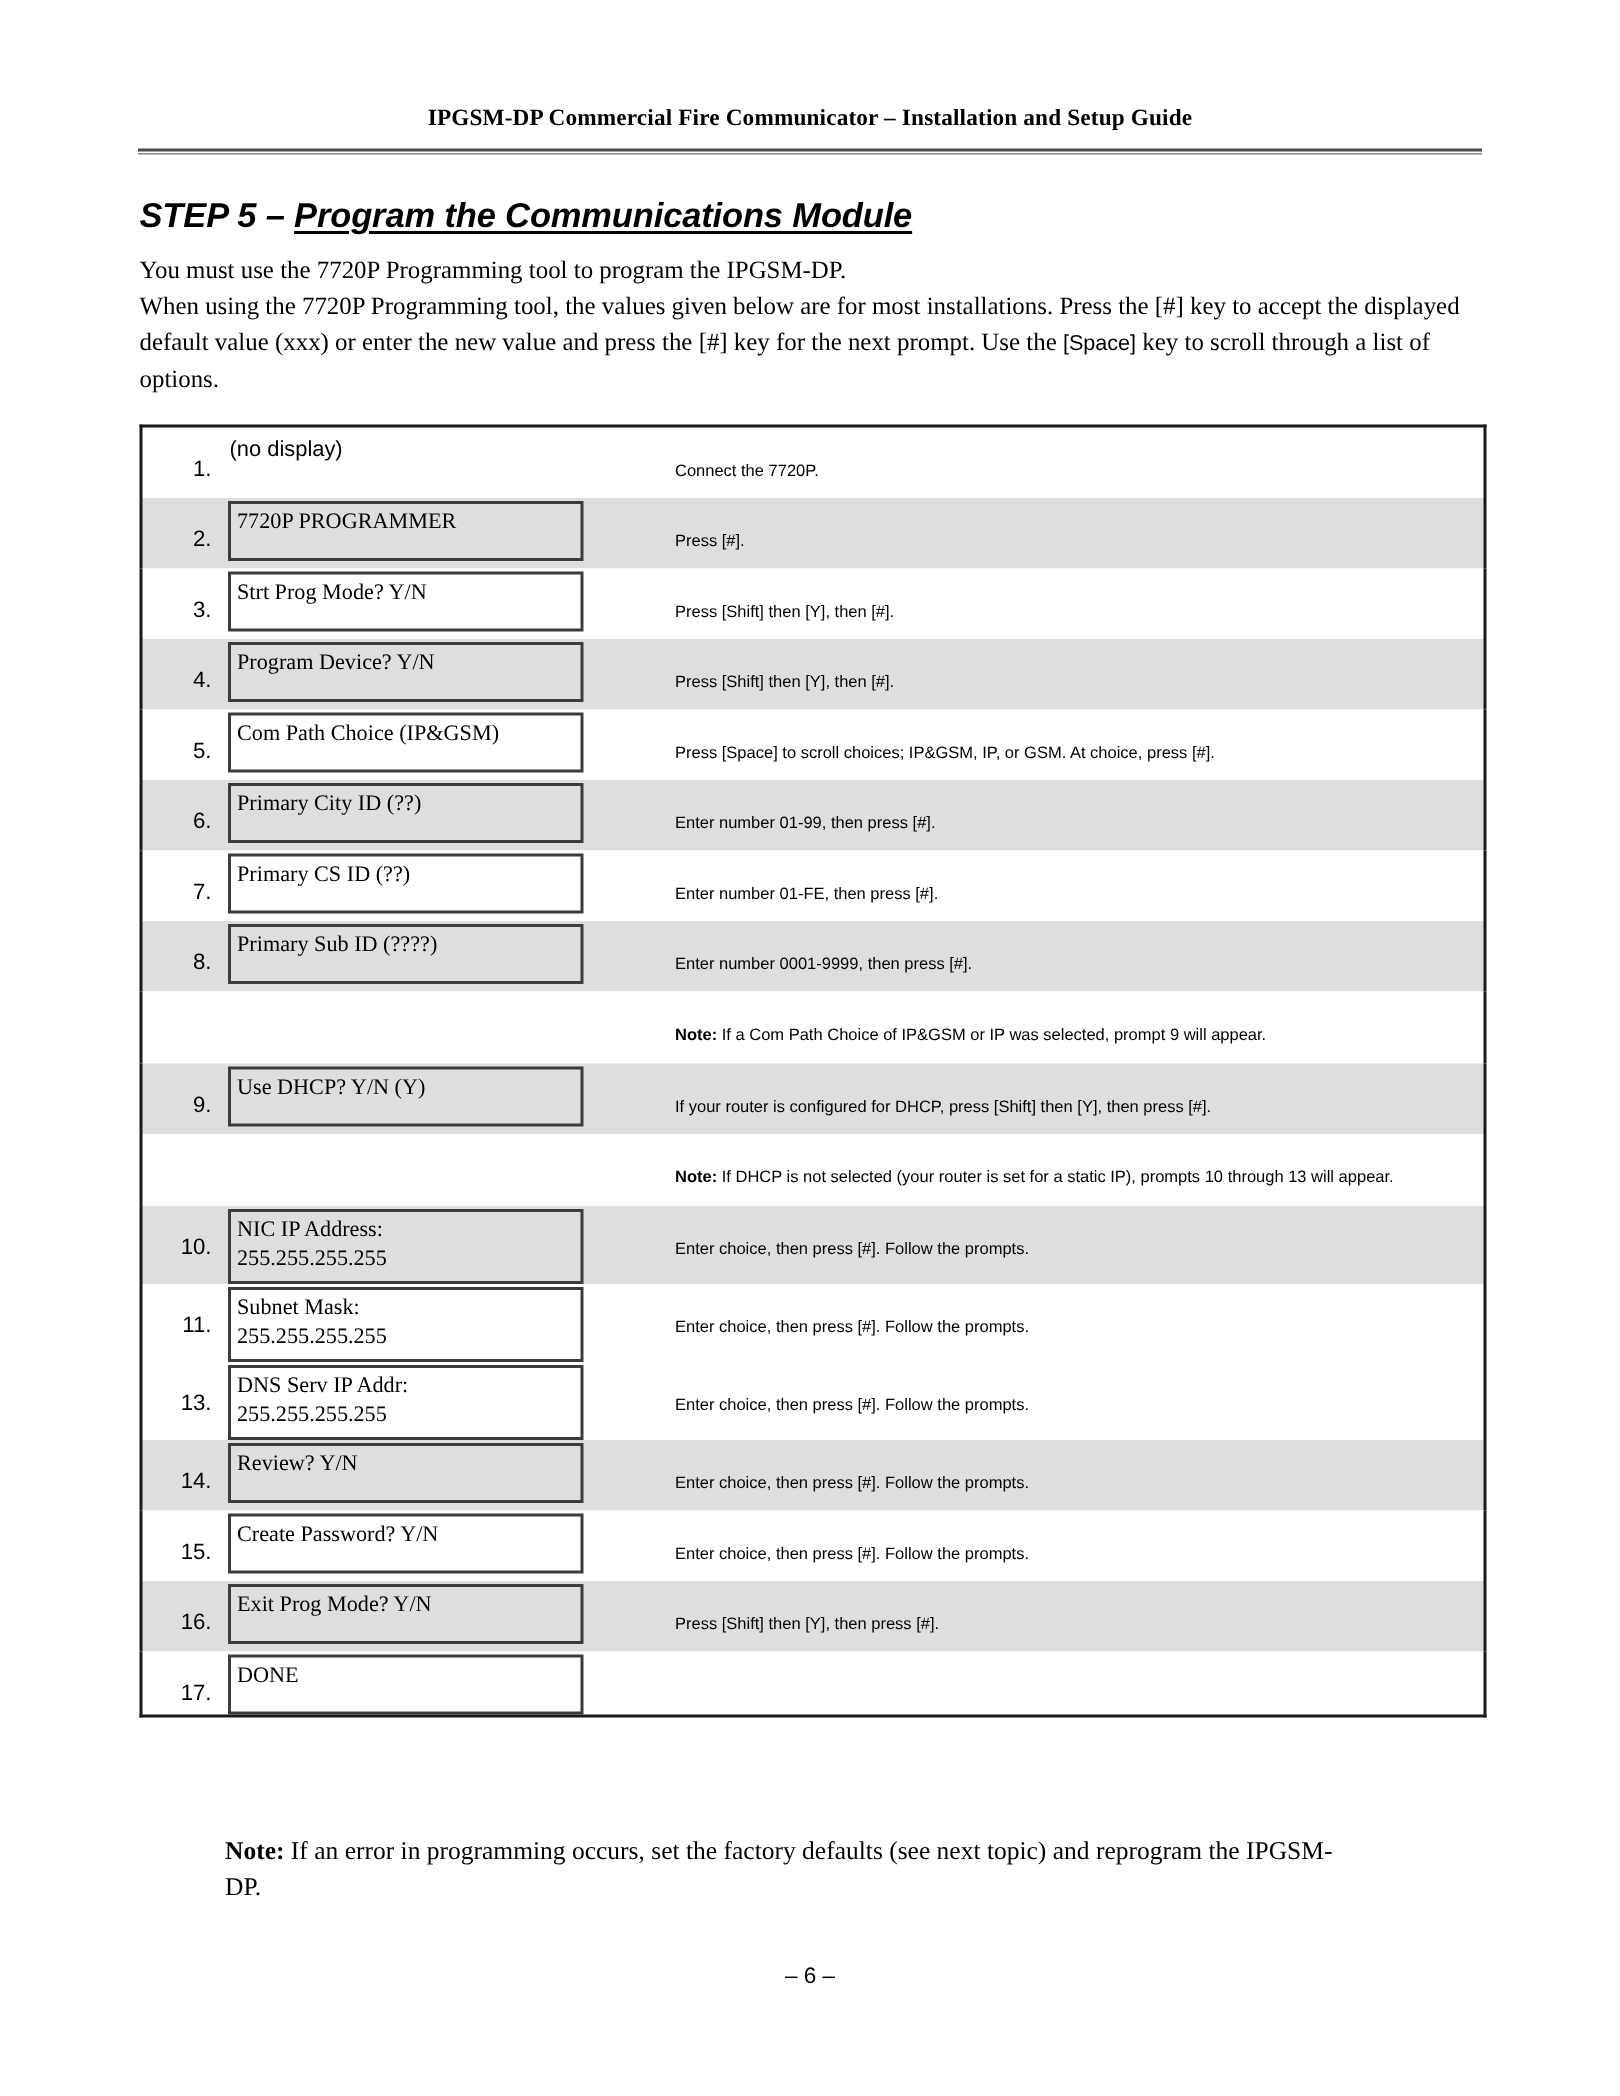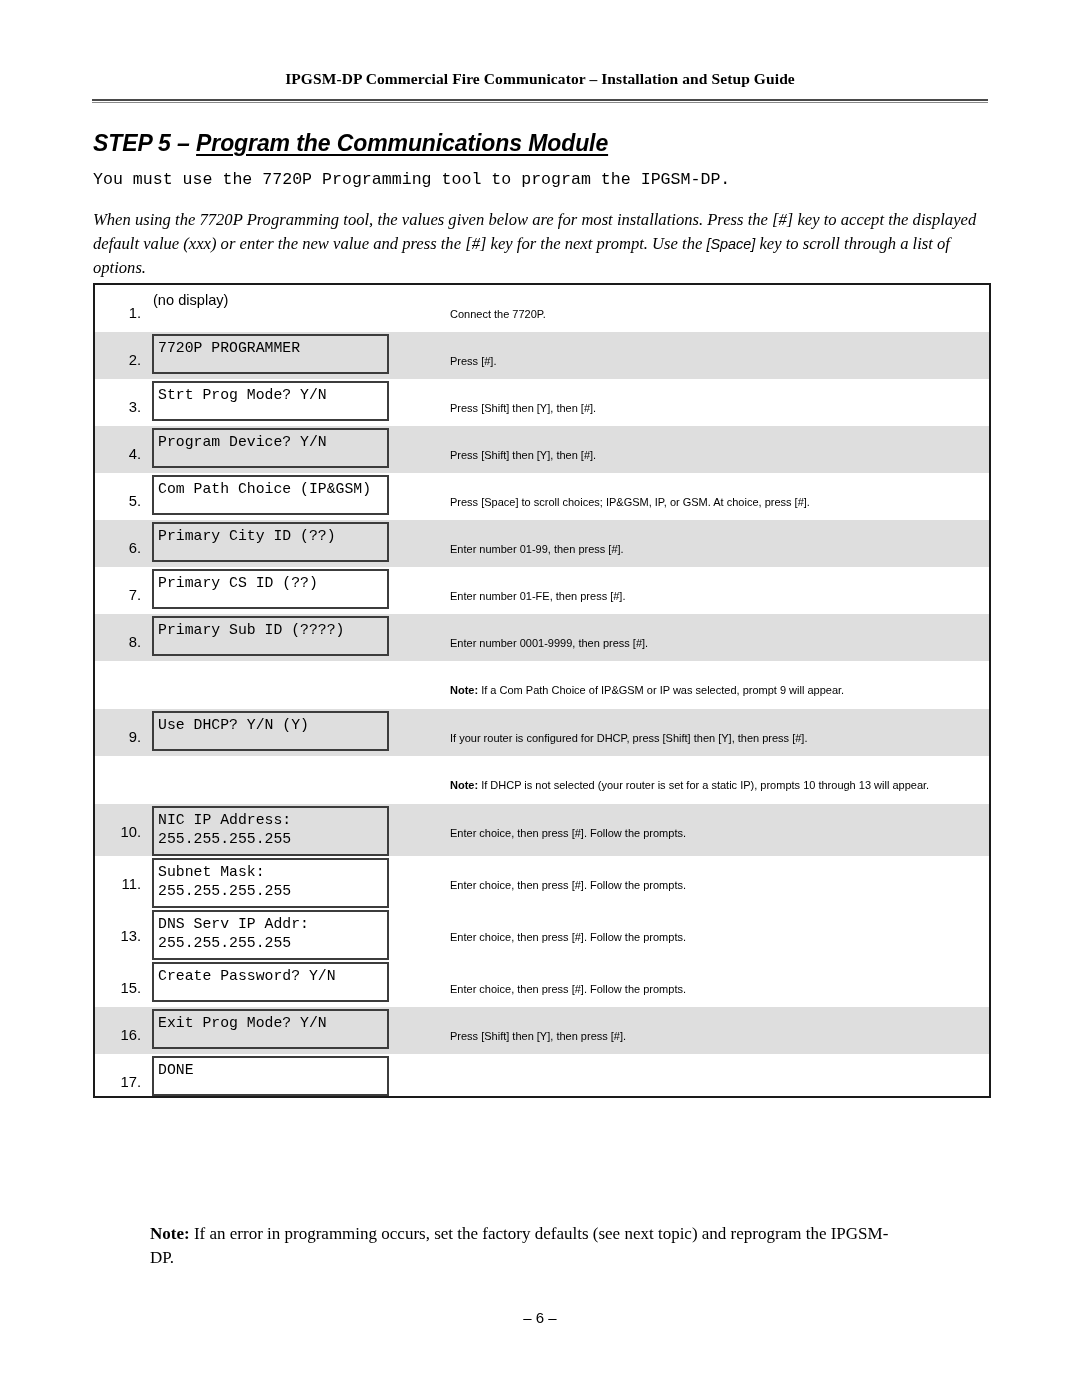--- a/index.html
+++ b/index.html
@@ -68,22 +68,22 @@
   
   .para {
     position: absolute;
     left: 93px;
     width: 898px;
     font-family: "Liberation Serif", "DejaVu Serif", serif;
     font-size: 16.6px;
     line-height: 23.5px;
     text-align: left;
   }
-  #para1 { top: 168px; font-family: Liberation Mono, monospace; }
-  #para2 { top: 208px; font-style: italic; }
+  #para1 { top: 168px; }
+  #para2 { top: 192px; }
 
   .kbd {
     font-family: "Liberation Sans", "DejaVu Sans", sans-serif;
     font-size: 14.4px;
   }
 
   
   .proc-table {
     position: absolute;
     left: 93px;
@@ -127,21 +127,21 @@
   }
 
   
   .lcd {
     border: 2px solid #3c3c3c;
     box-sizing: border-box;
     margin: 2px 0 0 4px;
     width: 237px;
     min-height: 40px;
     padding: 3px 0 6px 4px;
-    font-family: Liberation Mono, monospace;
+    font-family: Liberation Serif, serif;
     font-size: 14.8px;
     line-height: 18.5px;
     background: transparent;
     white-space: pre-line;
   }
   .lcd.tall { min-height: 42px; }
 
   
   .nodisp {
     display: block;
@@ -349,20 +349,31 @@
             <span class="numlabel">13.</span>
           </td>
           <td class="c-lcd">
             <div class="lcd tall">DNS Serv IP Addr:
 255.255.255.255</div>
           </td>
           <td class="c-act">
             <span class="action">Enter choice, then press [#].  Follow the prompts.</span>
           </td>
         </tr>
+        <tr class="shade">
+          <td class="c-num">
+            <span class="numlabel">14.</span>
+          </td>
+          <td class="c-lcd">
+            <div class="lcd">Review? Y/N</div>
+          </td>
+          <td class="c-act">
+            <span class="action">Enter choice, then press [#].  Follow the prompts.</span>
+          </td>
+        </tr>
         <tr class="plain">
           <td class="c-num">
             <span class="numlabel">15.</span>
           </td>
           <td class="c-lcd">
             <div class="lcd">Create Password?  Y/N</div>
           </td>
           <td class="c-act">
             <span class="action">Enter choice, then press [#].  Follow the prompts.</span>
           </td>

